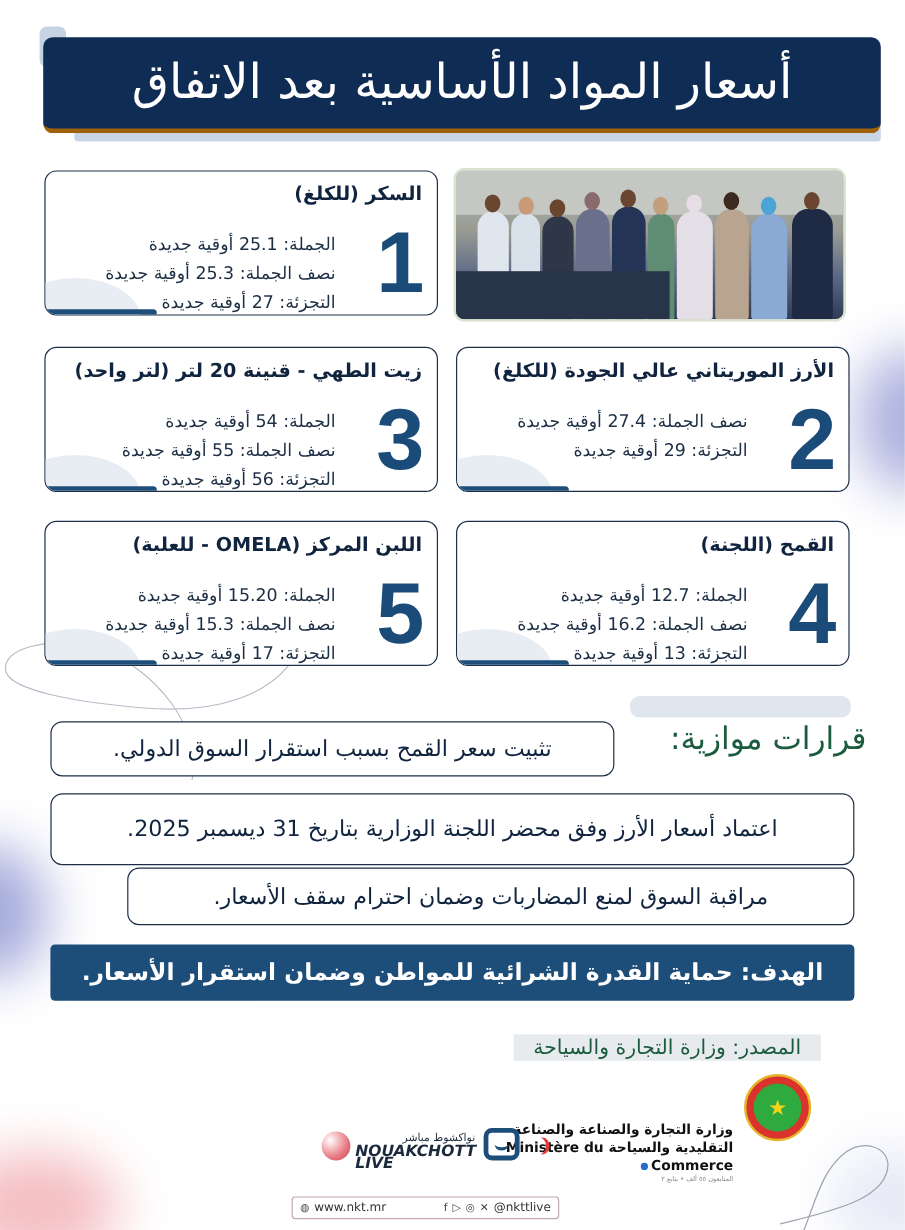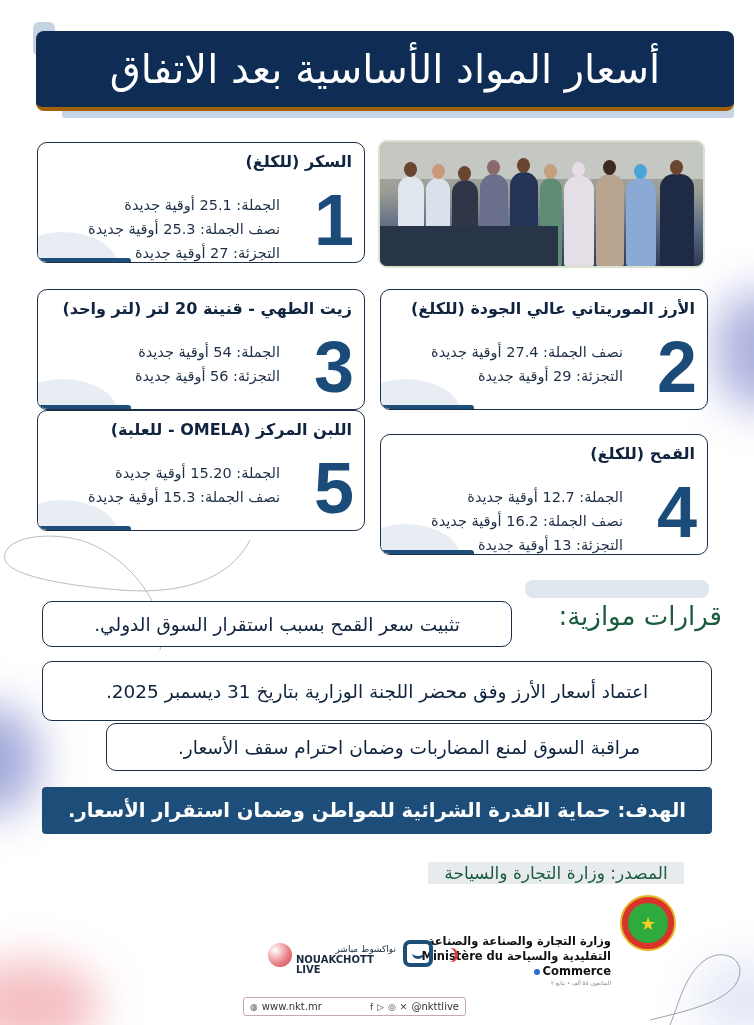--- a/index.html
+++ b/index.html
@@ -93,21 +93,21 @@
     background: #d9332c; display: flex; align-items: center; justify-content: center;
     border: 2px solid #e5b52a;
   }
   .emblem .inner { width: 40px; height: 40px; border-radius: 50%; background: #2eaa3f; display: flex; align-items: center; justify-content: center; color: #f4d21e; font-size: 18px; }
 
   
   .brand { position: absolute; left: 262px; top: 940px; width: 190px; height: 30px; }
   .brand .orb { position: absolute; left: 6px; top: 3px; width: 24px; height: 24px; border-radius: 50%; background: radial-gradient(circle at 30% 30%, #fff 0%, #e87a82 60%, #c84650 100%); }
   .brand .names { position: absolute; left: 34px; top: 3px; width: 100px; }
   .brand .name-ar { font-size: 9px; color: #1b2b3d; direction: rtl; line-height: 12px; }
-  .brand .name-en { font-size: 10px; color: #1b2b3d; font-weight: bold; line-height: 10px; }
+  .brand .name-en { font-size: 13px; color: #1b2b3d; font-weight: bold; line-height: 10px; font-style: italic; }
   .brand .logo { position: absolute; left: 141px; top: 0px; width: 30px; height: 27px; border: 4px solid #1c4e79; border-radius: 7px; }
   .brand .logo .smile { position: absolute; left: 5px; top: 8px; width: 12px; height: 7px; border-bottom: 3px solid #1c4e79; border-radius: 0 0 8px 8px; }
   .brand .crescent { position: absolute; left: 181px; top: 8px; width: 12px; height: 14px; border-radius: 50%; box-shadow: 3px 0 0 0 #e33b3b; }
 
   .social {
     position: absolute; left: 243px; top: 997px; width: 223px; height: 19px;
     border: 1px solid #c5a9ad; border-radius: 3px; background: #fff;
     display: flex; align-items: center; justify-content: space-between; padding: 0 6px;
     font-size: 10px; color: #333;
   }
@@ -181,50 +181,52 @@
   <div class="desk"></div>
 </div>
 
 <div class="card" style="left:37px;top:289px">
   <div class="corner"></div>
   <div class="underline"></div>
   <div class="card-title">زيت الطهي - قنينة 20 لتر (لتر واحد)</div>
   <div class="big-num">3</div>
   <div class="lines">
     <div class="line">الجملة: 54 أوقية جديدة</div>
+    <div class="line">نصف الجملة: 55 أوقية جديدة</div>
     <div class="line">التجزئة: 56 أوقية جديدة</div>
   </div>
 </div>
 
 <div class="card" style="left:380px;top:289px">
   <div class="corner"></div>
   <div class="underline"></div>
   <div class="card-title">الأرز الموريتاني عالي الجودة (للكلغ)</div>
   <div class="big-num">2</div>
   <div class="lines">
     <div class="line">نصف الجملة: 27.4 أوقية جديدة</div>
     <div class="line">التجزئة: 29 أوقية جديدة</div>
   </div>
 </div>
 
-<div class="card" style="left:37px;top:410px">
+<div class="card" style="left:37px;top:434px">
   <div class="corner"></div>
   <div class="underline"></div>
   <div class="card-title">اللبن المركز (OMELA - للعلبة)</div>
   <div class="big-num">5</div>
   <div class="lines">
     <div class="line">الجملة: 15.20 أوقية جديدة</div>
     <div class="line">نصف الجملة: 15.3 أوقية جديدة</div>
+    <div class="line">التجزئة: 17 أوقية جديدة</div>
   </div>
 </div>
 
 <div class="card" style="left:380px;top:434px">
   <div class="corner"></div>
   <div class="underline"></div>
-  <div class="card-title">القمح (للكلغ)</div>
+  <div class="card-title">القمح (اللجنة)</div>
   <div class="big-num">4</div>
   <div class="lines">
     <div class="line">الجملة: 12.7 أوقية جديدة</div>
     <div class="line">نصف الجملة: 16.2 أوقية جديدة</div>
     <div class="line">التجزئة: 13 أوقية جديدة</div>
   </div>
 </div>
 
 <div class="dec-tab"></div>
 <div class="dec-label">قرارات موازية:</div>

